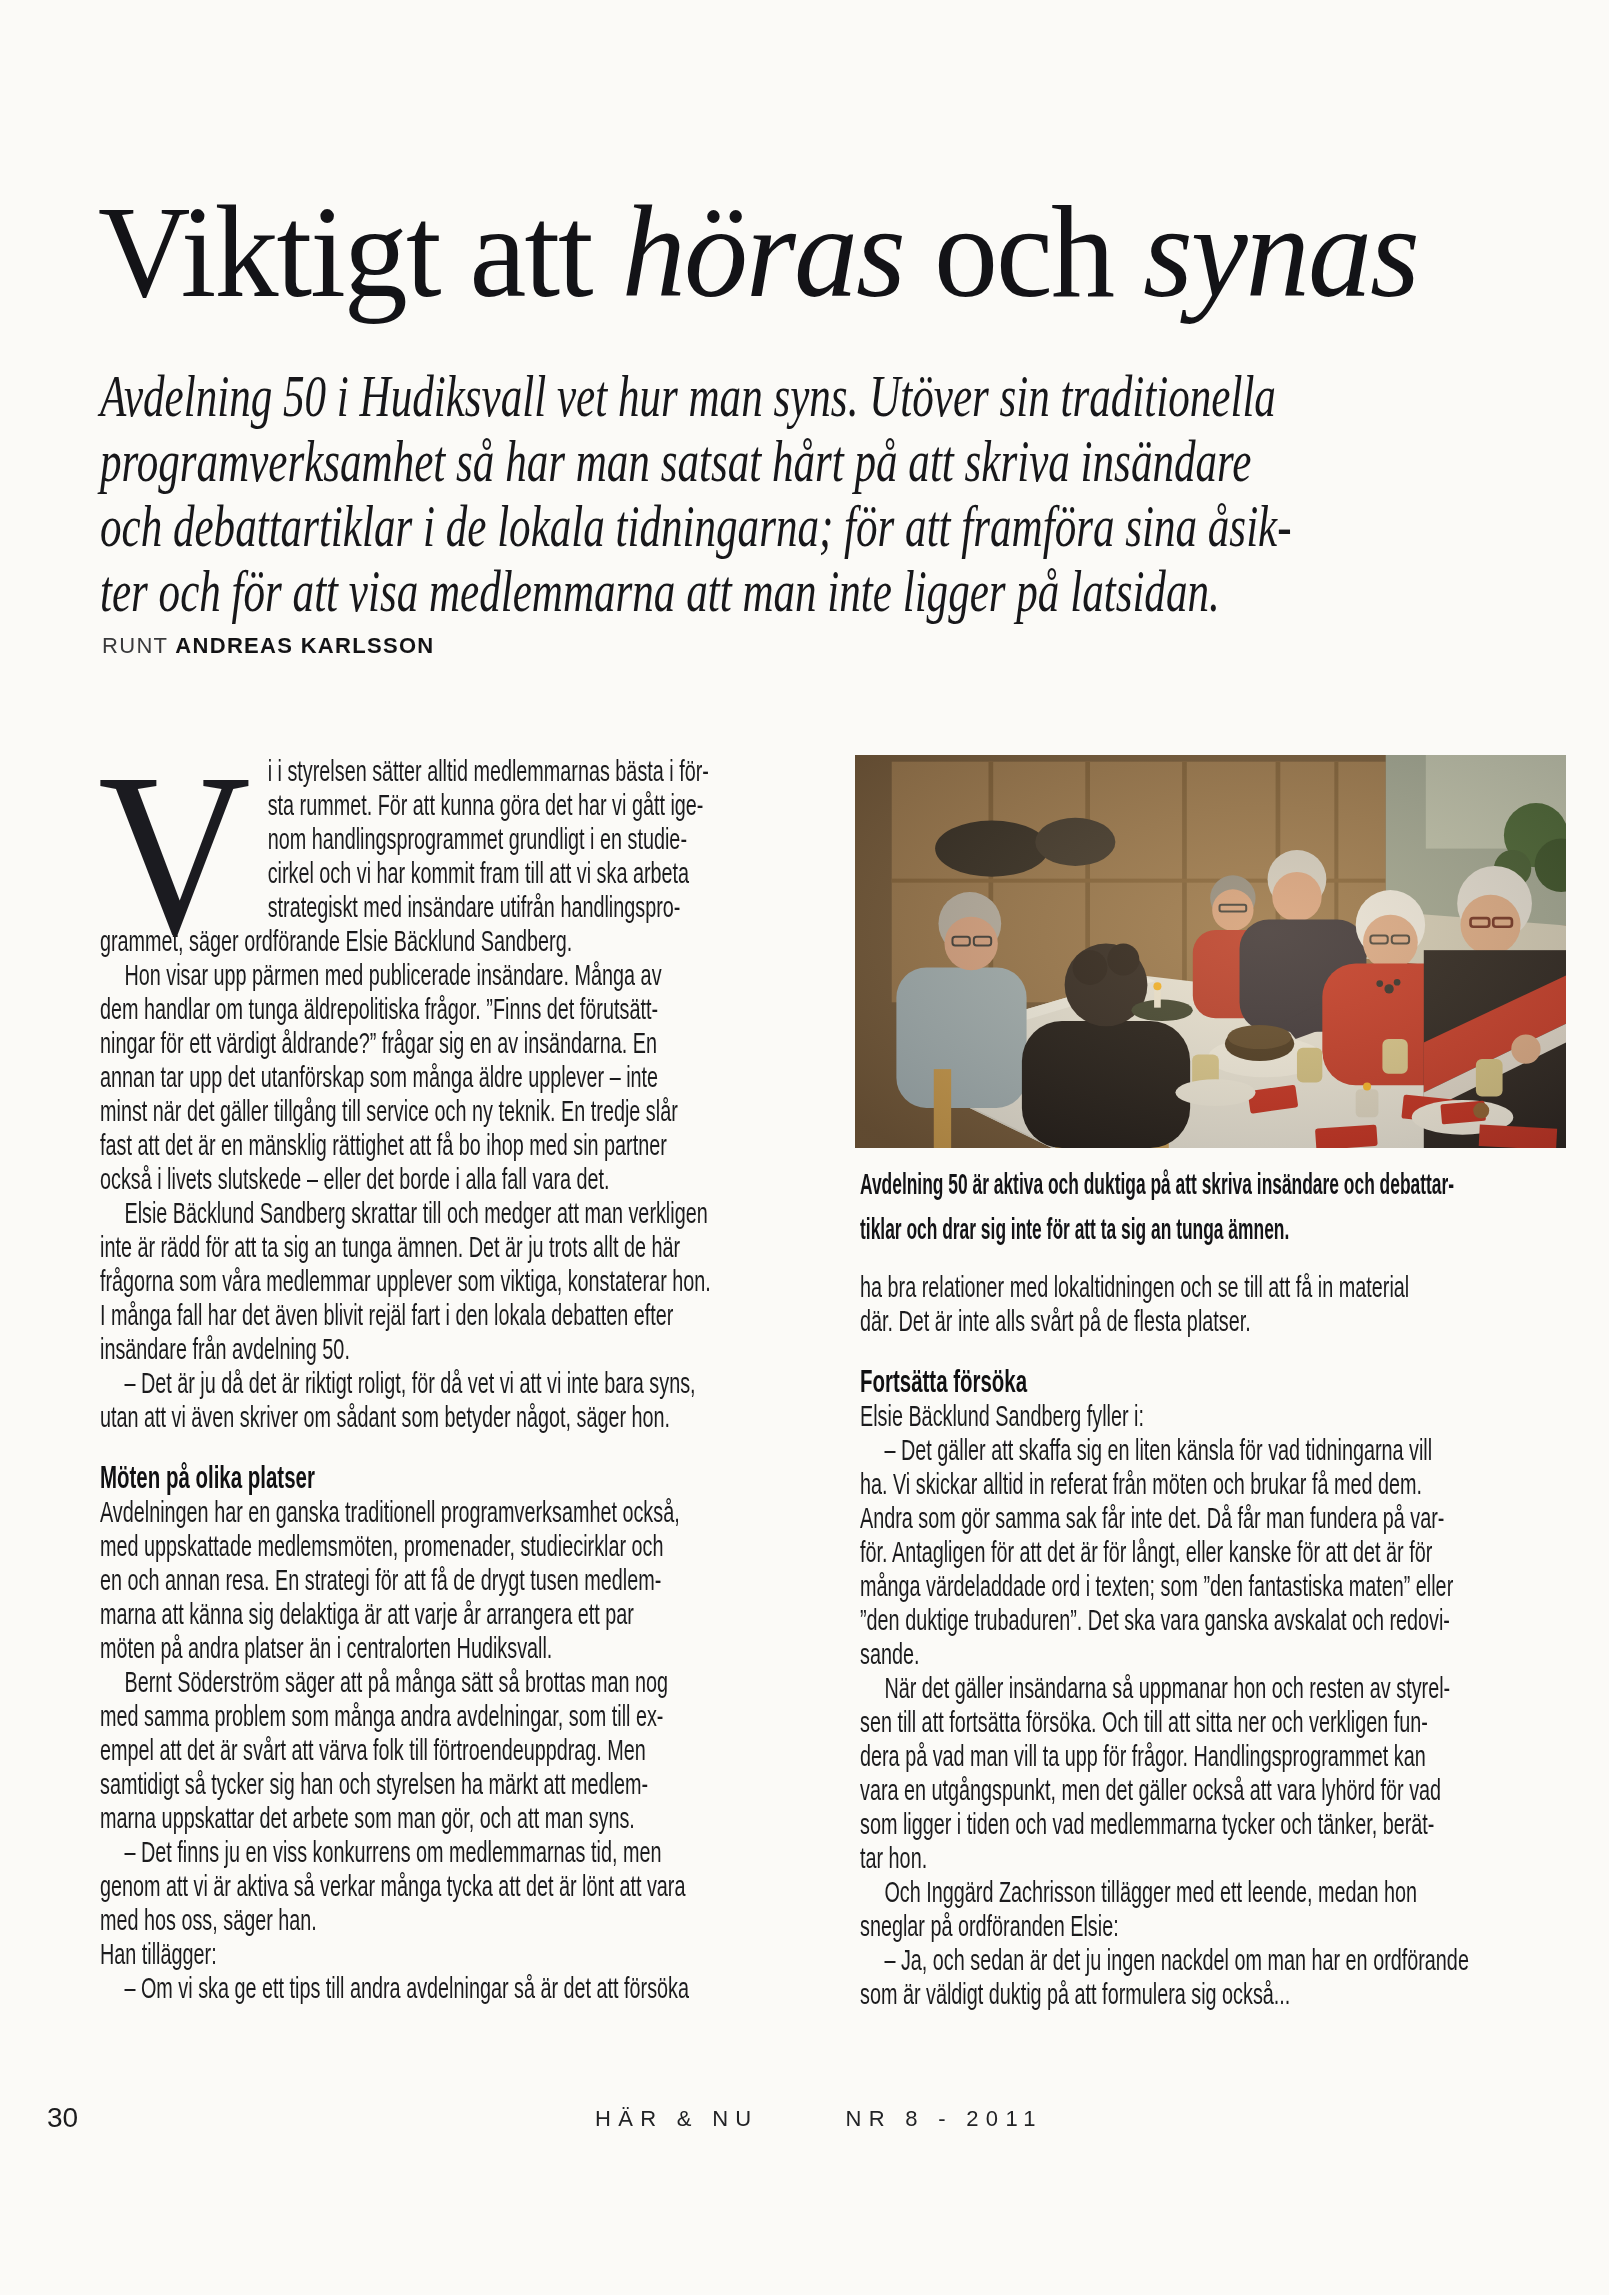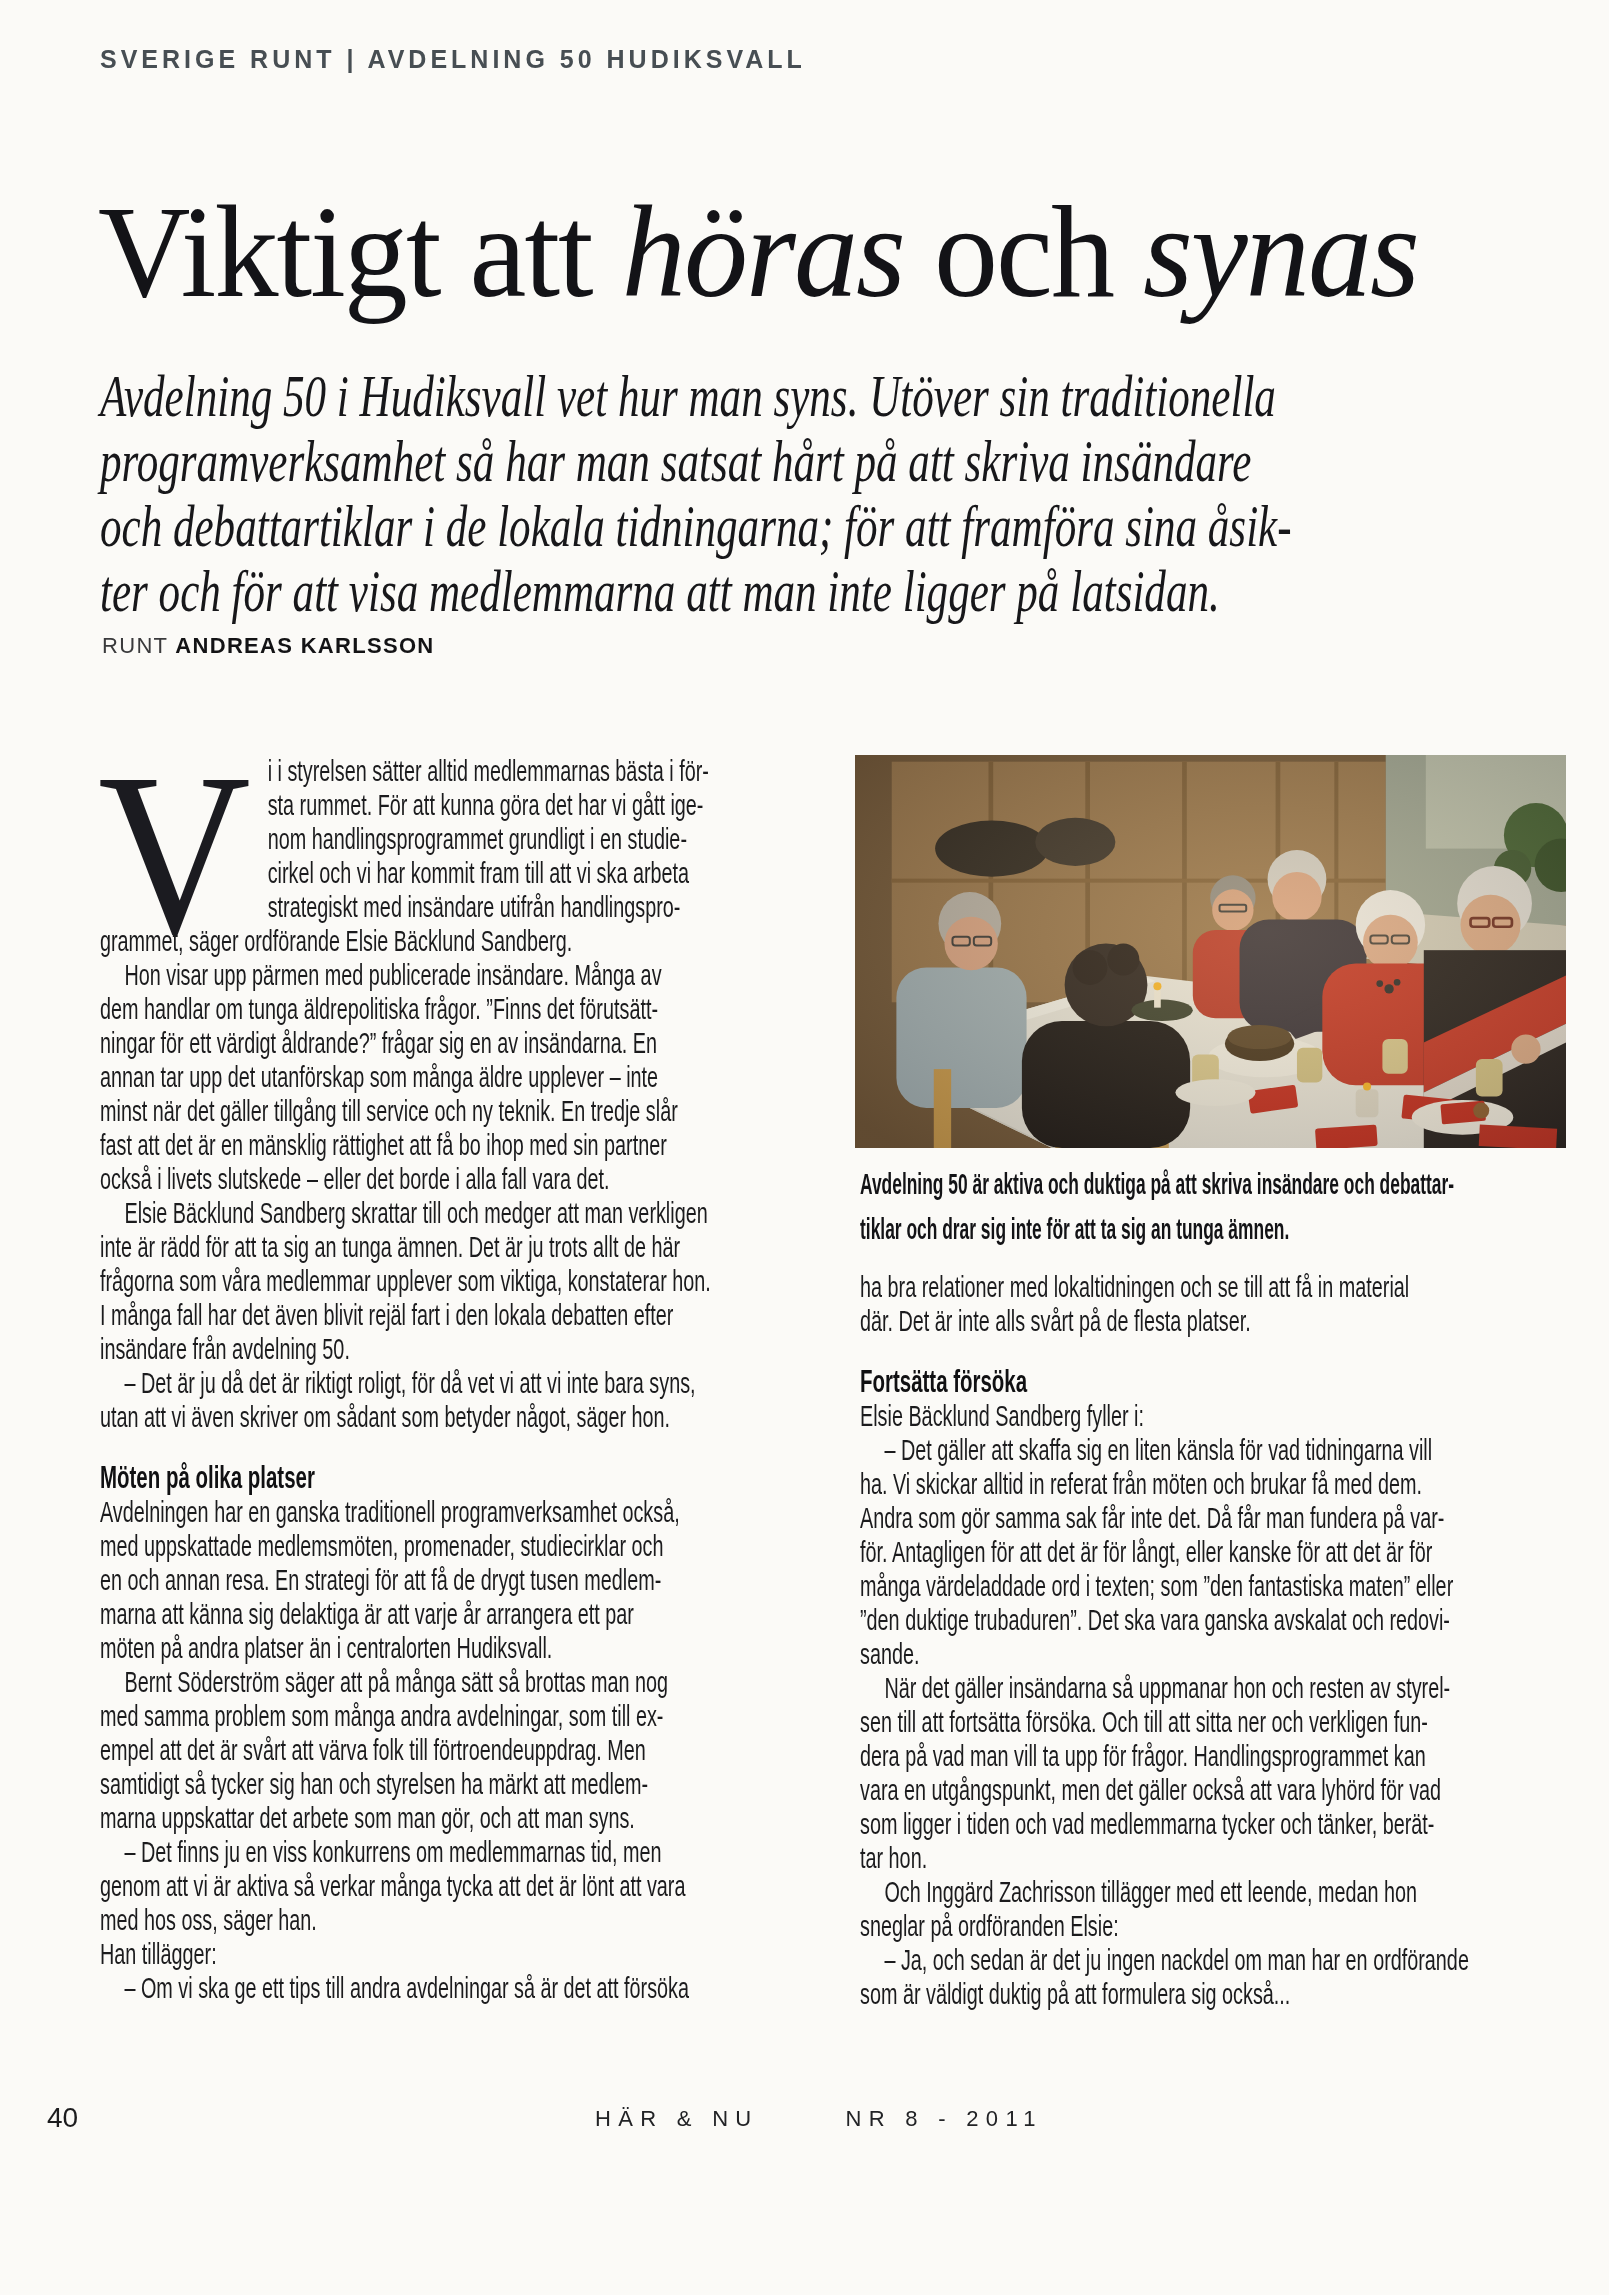--- a/index.html
+++ b/index.html
@@ -45,21 +45,20 @@
 
   .pageno{position:absolute;left:47px;top:2102px;font-size:28px;color:#1c1c1e;}
   .footer{position:absolute;left:595px;top:2106px;font-size:22px;letter-spacing:7.3px;
           color:#222326;display:flex;gap:87px;justify-content:flex-end;}
 </style>
 </head>
 <body>
 
 <div class="page">
 
-  <div class="kicker">SVERIGE RUNT | AVDELNING 50 HUDIKSVALL</div>
 
   <h1 class="title"><span>Viktigt att </span><em>höras</em><span> och </span><em>synas</em></h1>
 
   <div class="lead lines">Avdelning 50 i Hudiksvall vet hur man syns. Utöver sin traditionella
 programverksamhet så har man satsat hårt på att skriva insändare
 och debattartiklar i de lokala tidningarna; för att framföra sina åsik-
 ter och för att visa medlemmarna att man inte ligger på latsidan.</div>
 
   <div class="byline"><span>RUNT</span> <b>ANDREAS KARLSSON</b></div>
 
@@ -231,21 +230,21 @@
 dera på vad man vill ta upp för frågor. Handlingsprogrammet kan
 vara en utgångspunkt, men det gäller också att vara lyhörd för vad
 som ligger i tiden och vad medlemmarna tycker och tänker, berät-
 tar hon.</div>
     <div class="p lines indent">Och Inggärd Zachrisson tillägger med ett leende, medan hon
 sneglar på ordföranden Elsie:</div>
     <div class="p lines indent">– Ja, och sedan är det ju ingen nackdel om man har en ordförande
 som är väldigt duktig på att formulera sig också...</div>
   </div>
 
-  <div class="pageno">40</div>
+  <div class="pageno">30</div>
 
   <div class="footer">
     <span>HÄR &amp; NU</span>
     <span>NR 8 - 2011</span>
   </div>
 
 </div>
 
 
 </body></html>

